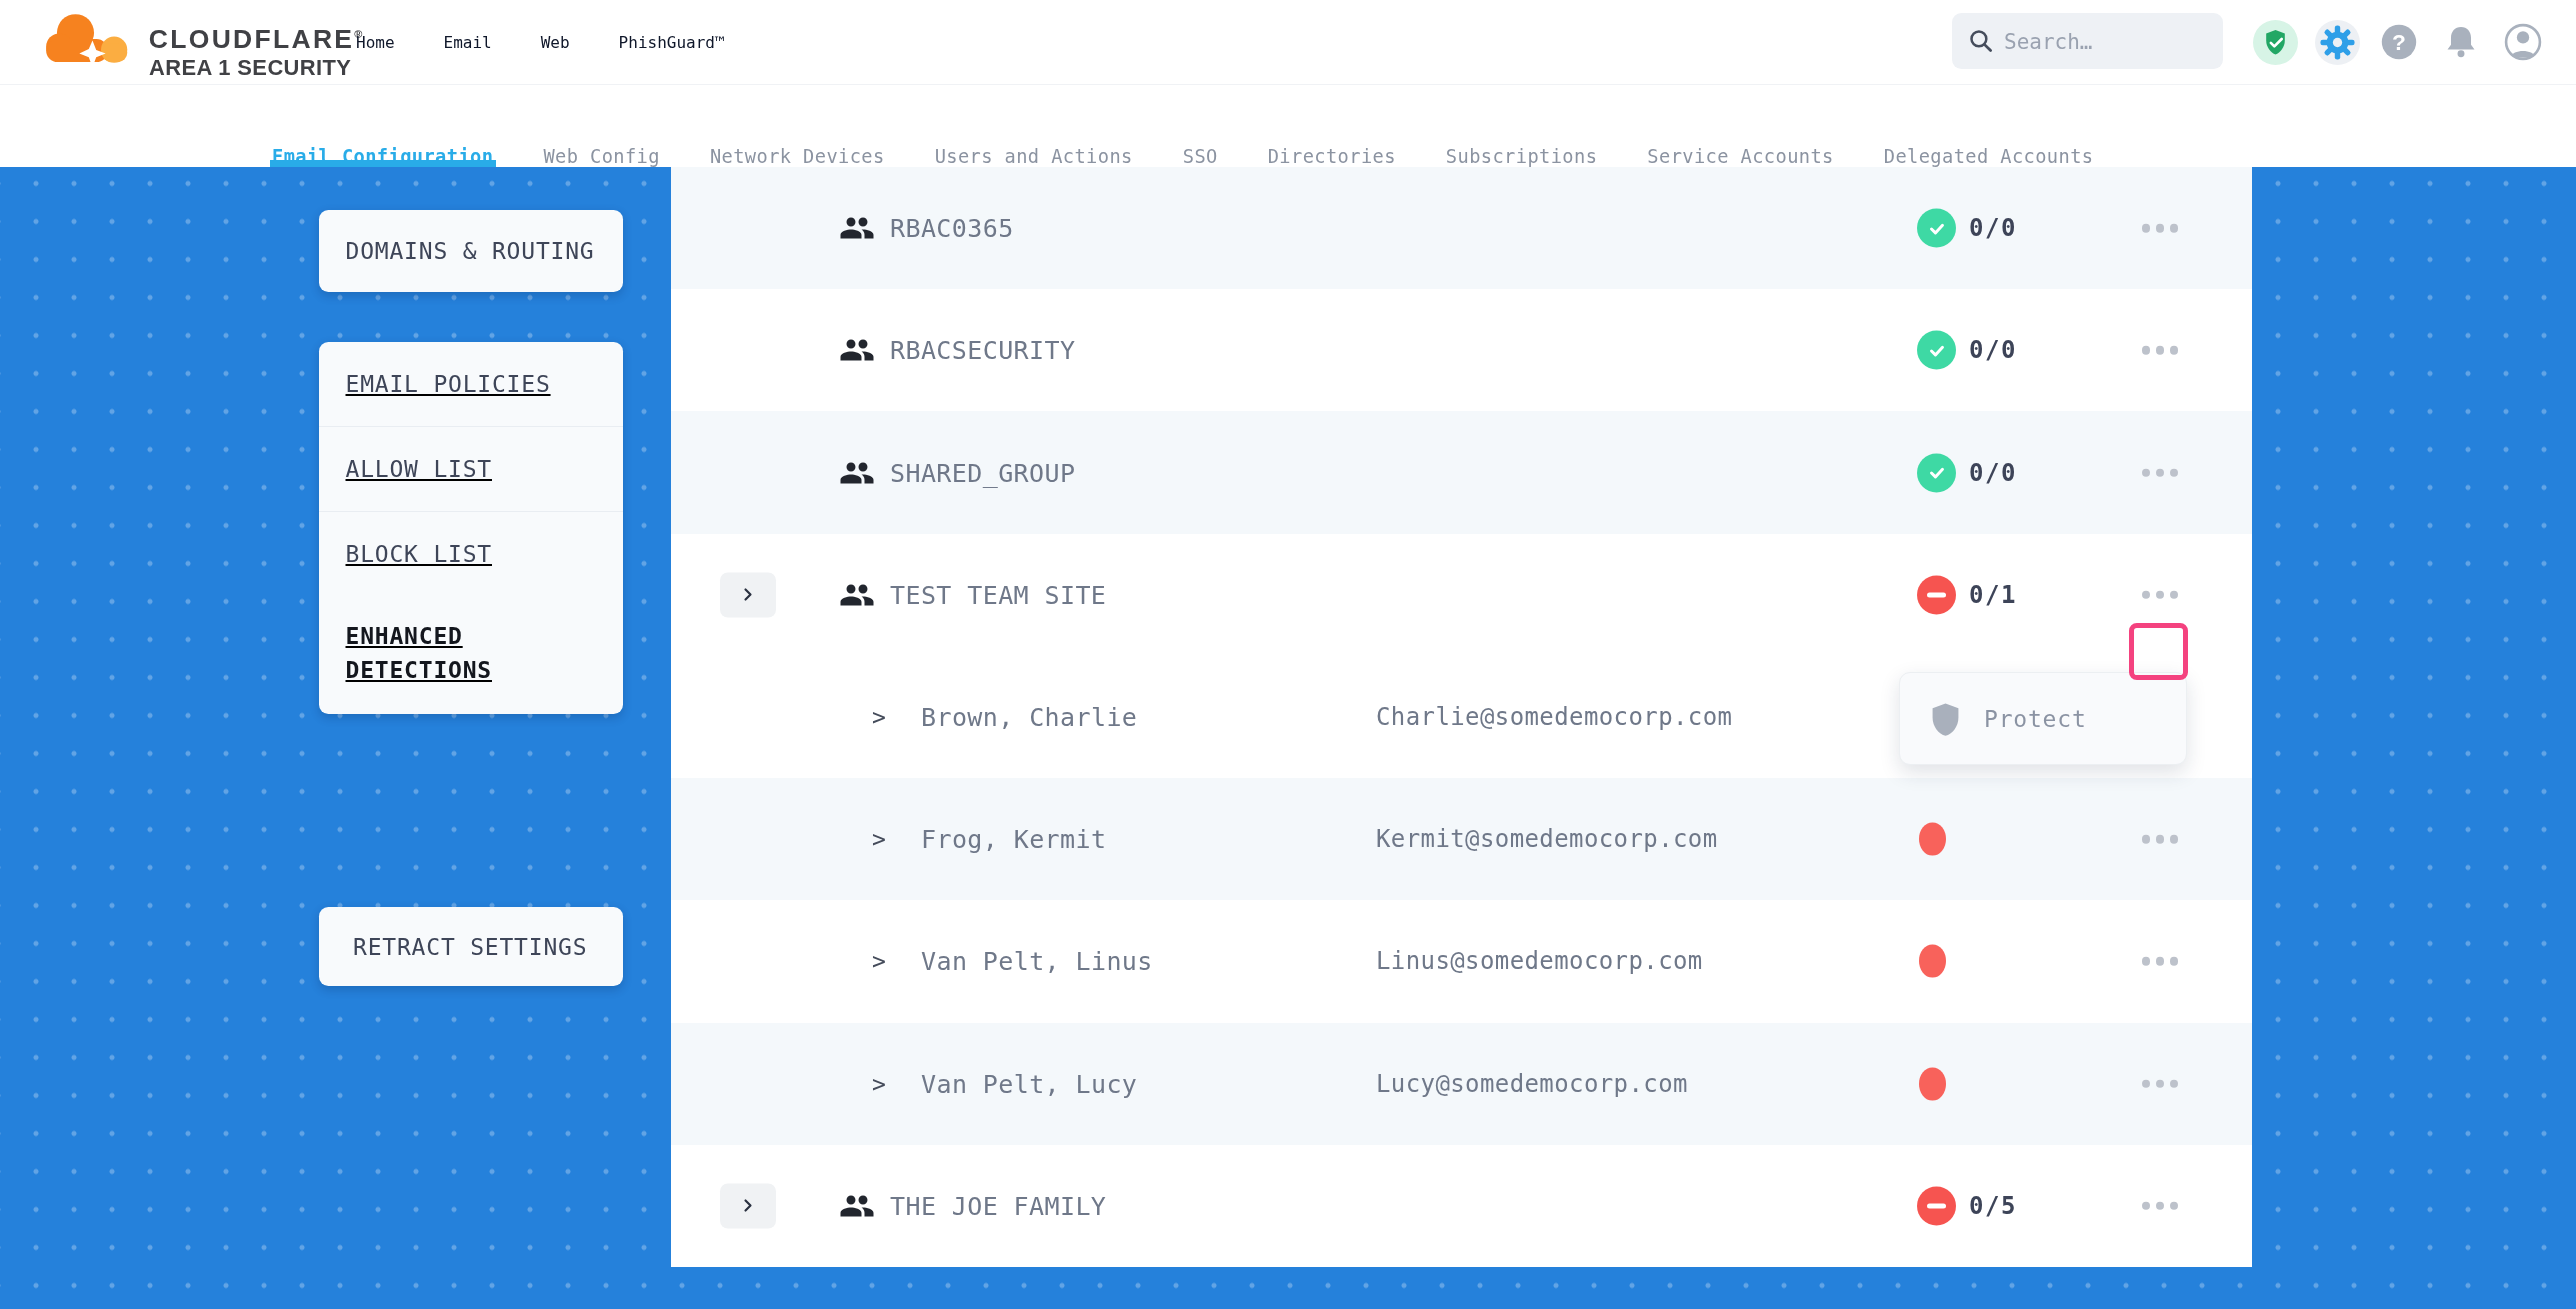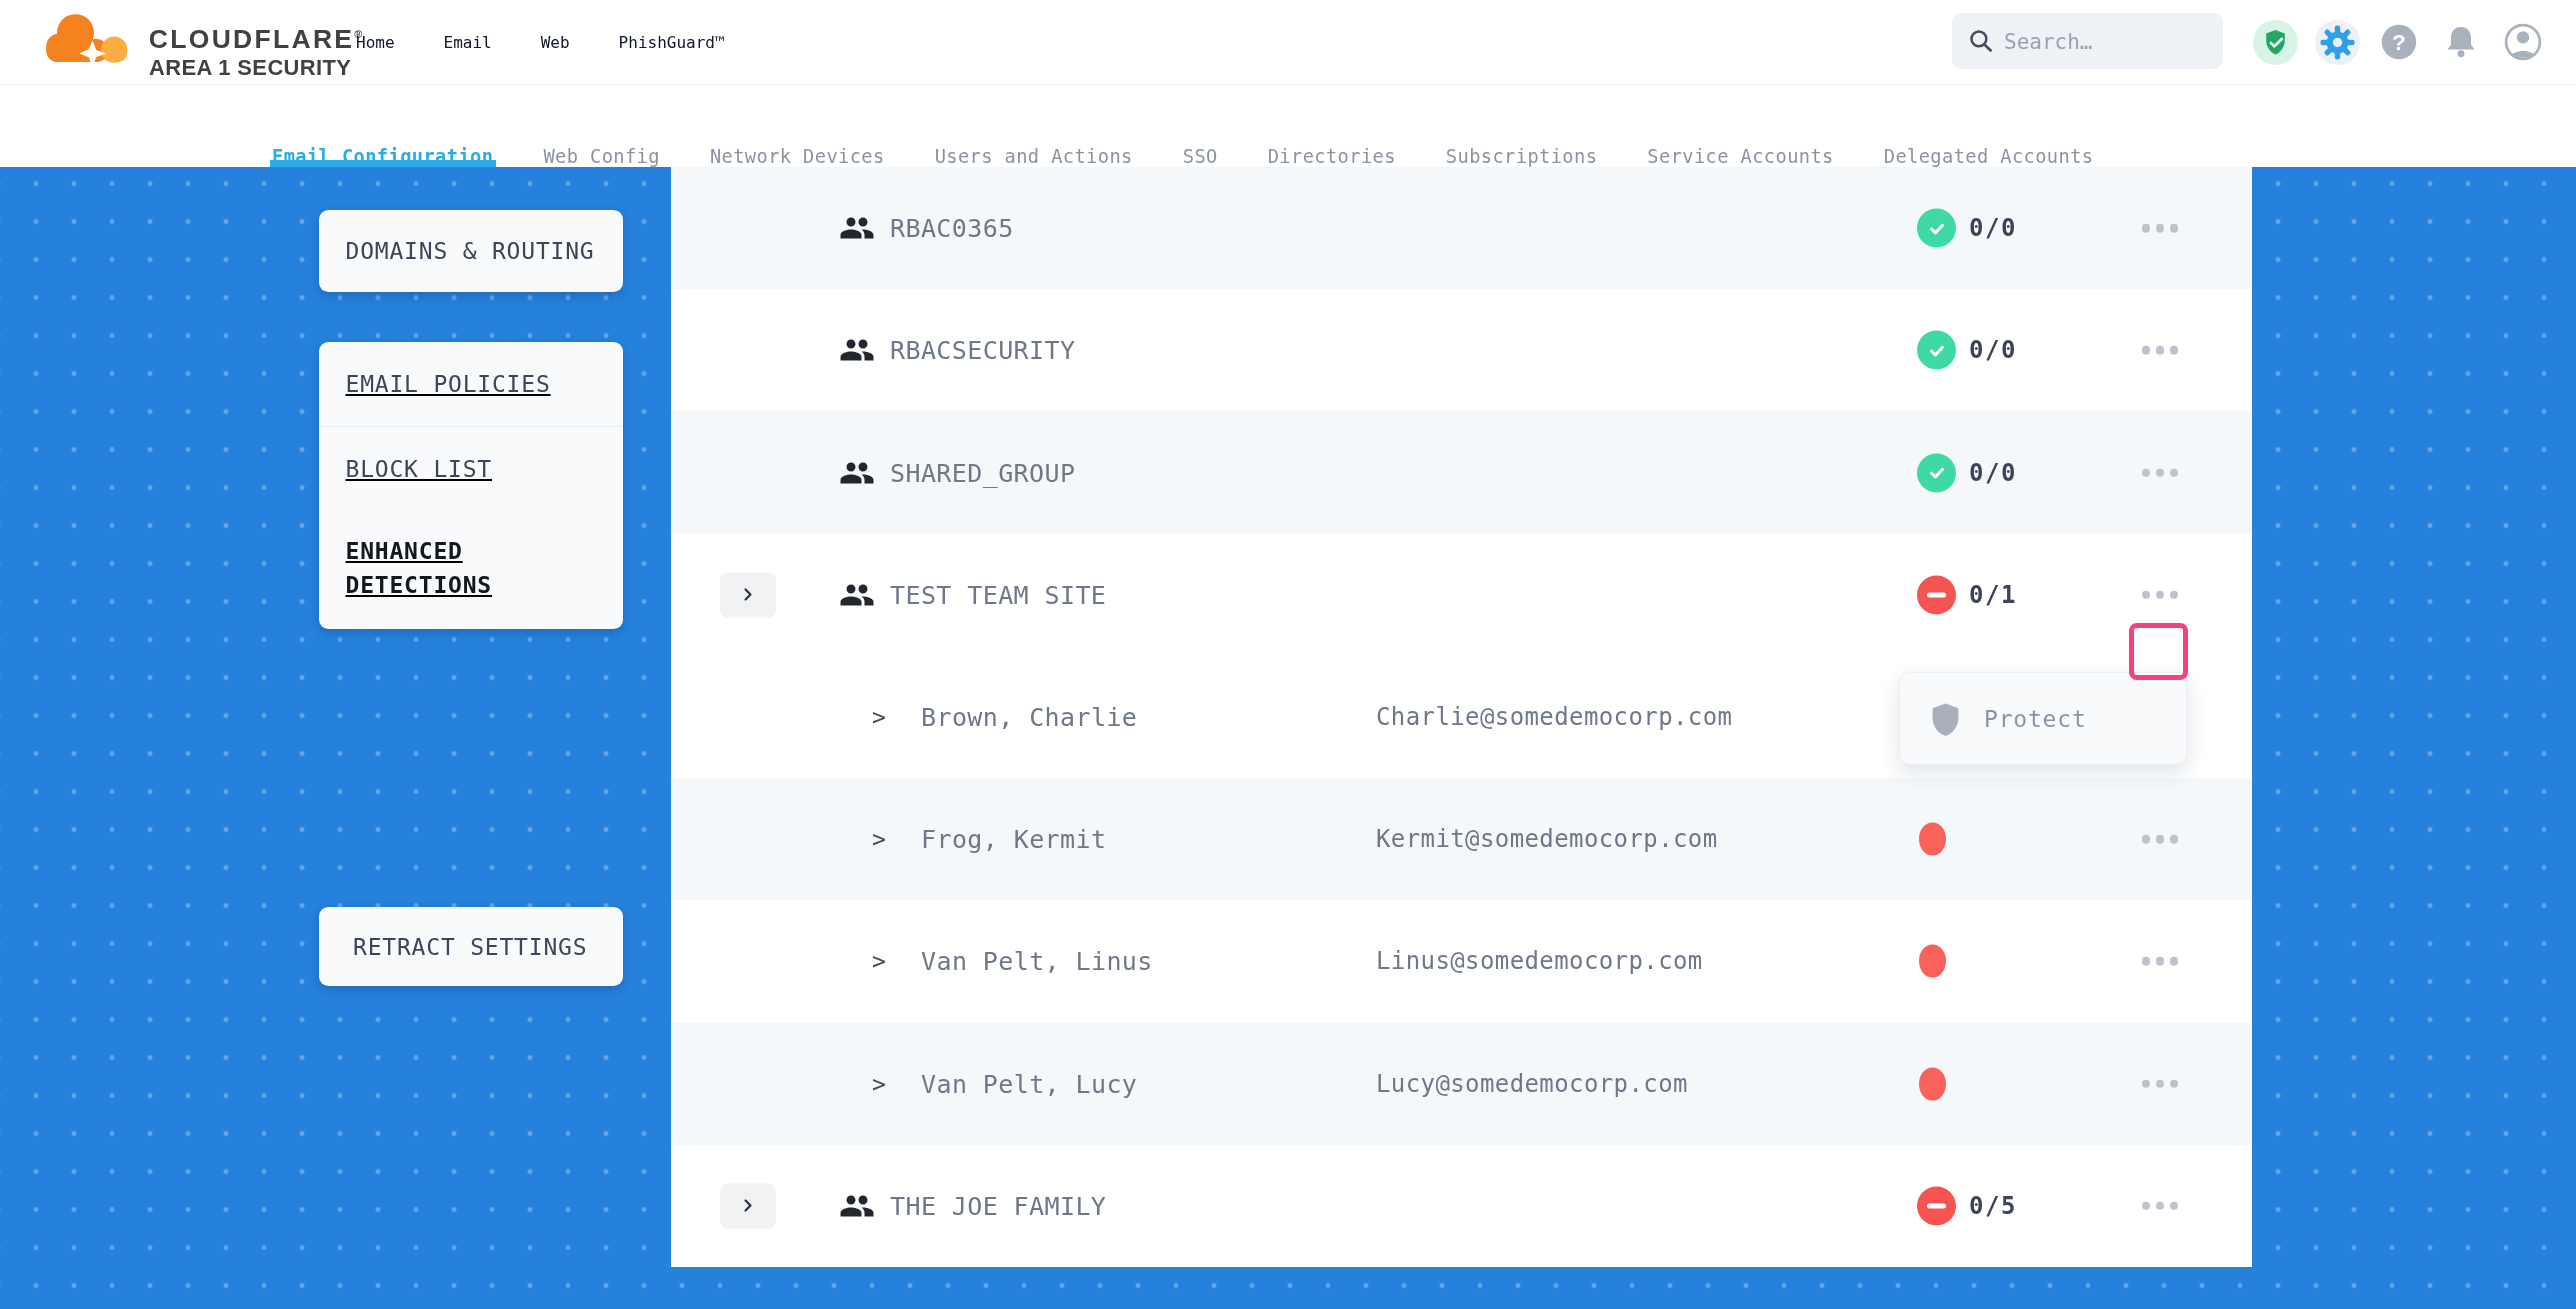--- a/index.html
+++ b/index.html
@@ -179,20 +179,21 @@
       <div class="tab">Delegated Accounts</div>
     </nav>
 
   <div class="card card-a">
     <span class="card-label">DOMAINS &amp; ROUTING</span>
   </div>
 
   <div class="card card-b">
     <div id="policy-items">
         <div class="side-item divided">EMAIL POLICIES</div>
+        <div class="side-item divided">ALLOW LIST</div>
         <div class="side-item">BLOCK LIST</div>
       </div>
     <div class="enh-title">ENHANCED DETECTIONS</div>
   </div>
 
   <div class="card card-c">
     <span class="card-label">RETRACT SETTINGS</span>
   </div>
 
   <main class="panel" id="rows">

